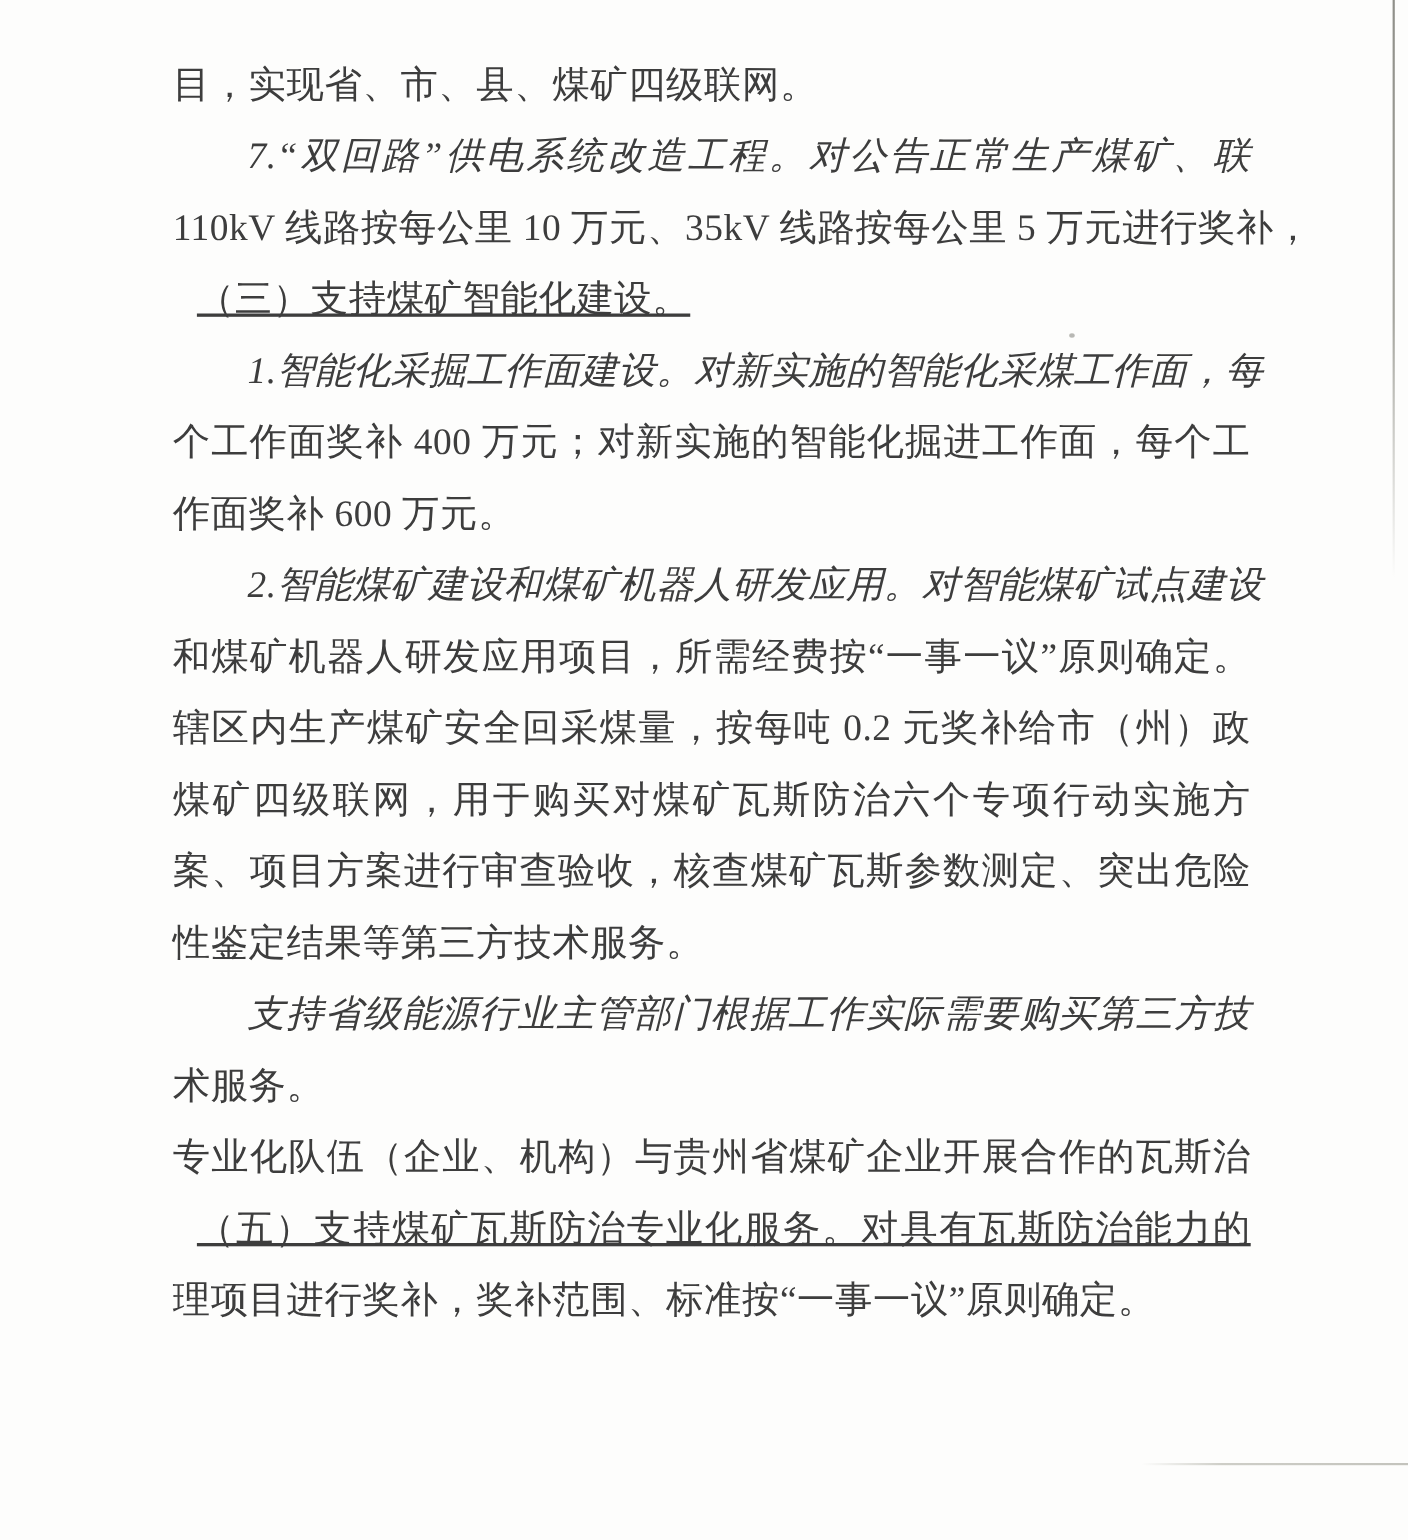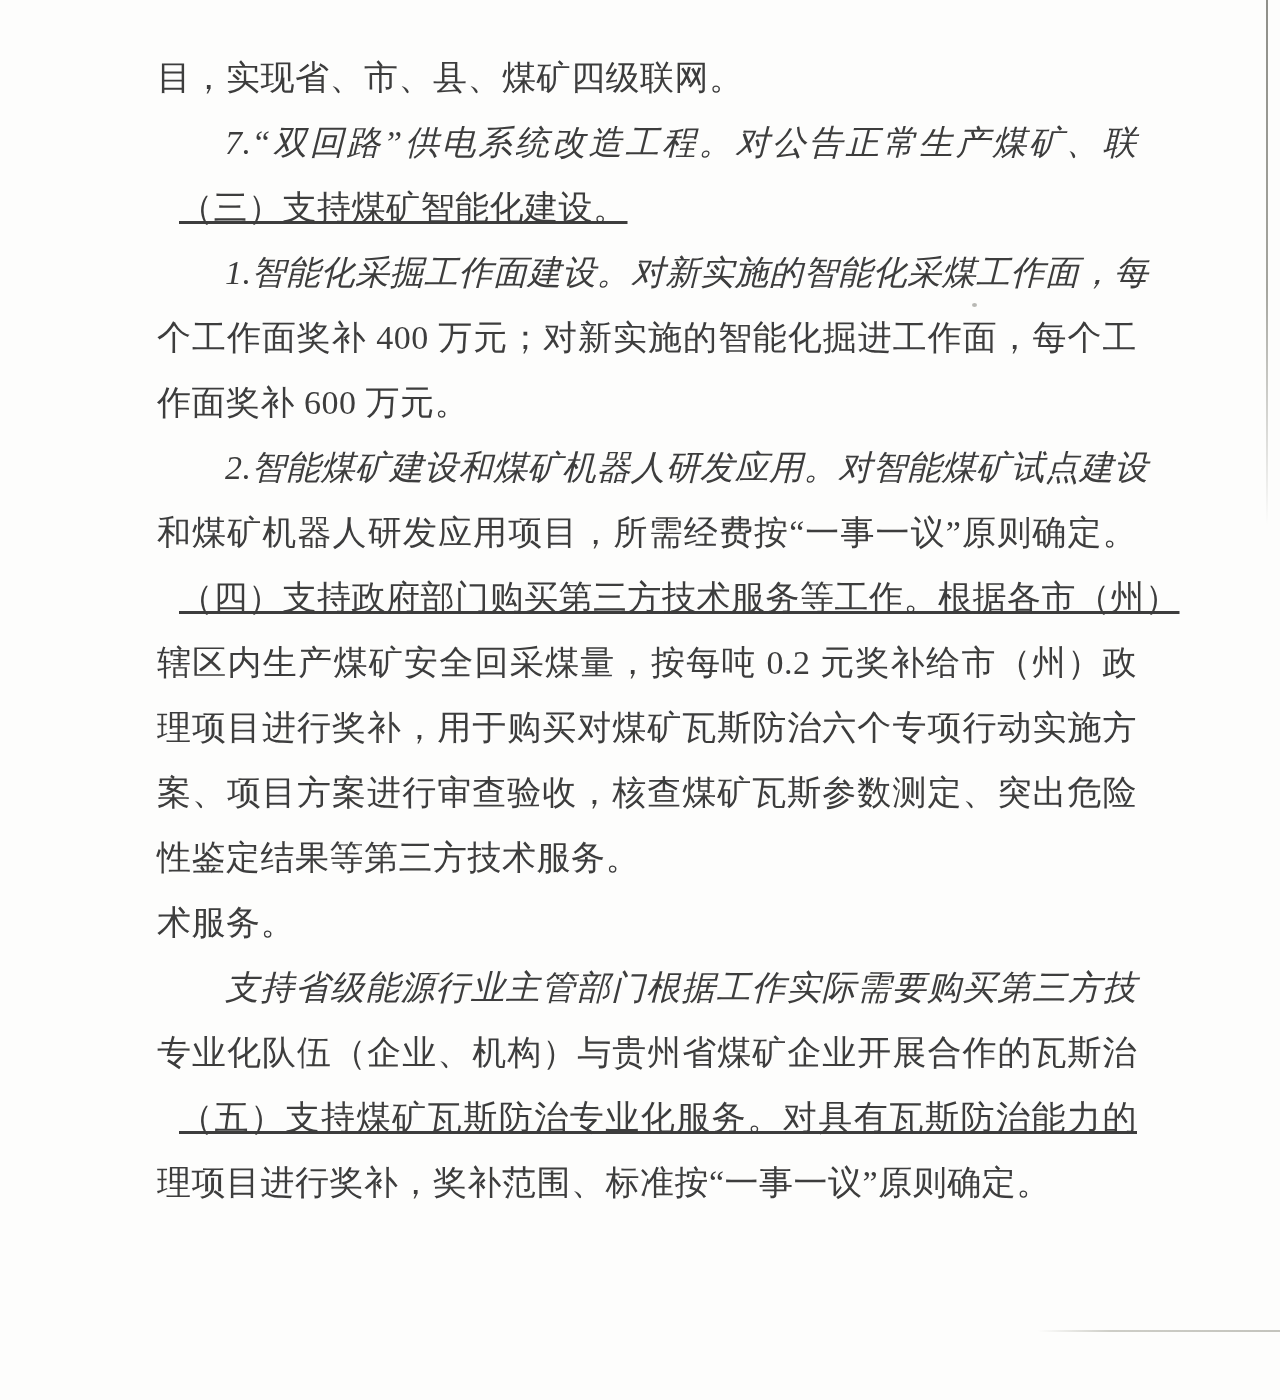--- a/index.html
+++ b/index.html
@@ -69,33 +69,33 @@
     opacity: 0.6;
   }
 </style>
 </head>
 <body>
 
 <div class="page">
   <div class="content">
       <div class="line">目，实现省、市、县、煤矿四级联网。</div>
       <div class="line fill indent-num">7.“双回路”供电系统改造工程。对公告正常生产煤矿、联</div>
+      <div class="line fill">110kV 线路按每公里 10 万元、35kV 线路按每公里 5 万元进行奖补，</div>
       <div class="line indent-paren">（三）支持煤矿智能化建设。</div>
       <div class="line fill indent-num">1.智能化采掘工作面建设。对新实施的智能化采煤工作面，每</div>
       <div class="line fill">个工作面奖补 400 万元；对新实施的智能化掘进工作面，每个工</div>
       <div class="line">作面奖补 600 万元。</div>
       <div class="line fill indent-num">2.智能煤矿建设和煤矿机器人研发应用。对智能煤矿试点建设</div>
       <div class="line fill">和煤矿机器人研发应用项目，所需经费按“一事一议”原则确定。</div>
-      <div class="line fill indent-paren">（四）支持政府部门购买第三方技术服务等工作。根据各市（州）</div>
       <div class="line fill">辖区内生产煤矿安全回采煤量，按每吨 0.2 元奖补给市（州）政</div>
-      <div class="line fill">理项目进行奖补，用于购买对煤矿瓦斯防治六个专项行动实施方</div>
+      <div class="line fill">煤矿四级联网，用于购买对煤矿瓦斯防治六个专项行动实施方</div>
       <div class="line fill">案、项目方案进行审查验收，核查煤矿瓦斯参数测定、突出危险</div>
       <div class="line">性鉴定结果等第三方技术服务。</div>
+      <div class="line fill indent-num">支持省级能源行业主管部门根据工作实际需要购买第三方技</div>
       <div class="line">术服务。</div>
-      <div class="line fill indent-num">支持省级能源行业主管部门根据工作实际需要购买第三方技</div>
       <div class="line fill">专业化队伍（企业、机构）与贵州省煤矿企业开展合作的瓦斯治</div>
       <div class="line fill indent-paren">（五）支持煤矿瓦斯防治专业化服务。对具有瓦斯防治能力的</div>
       <div class="line">理项目进行奖补，奖补范围、标准按“一事一议”原则确定。</div>
     </div>
   <div class="v-line"></div>
   <div class="h-line"></div>
   <div class="speck"></div>
 </div>
 
 </body></html>

